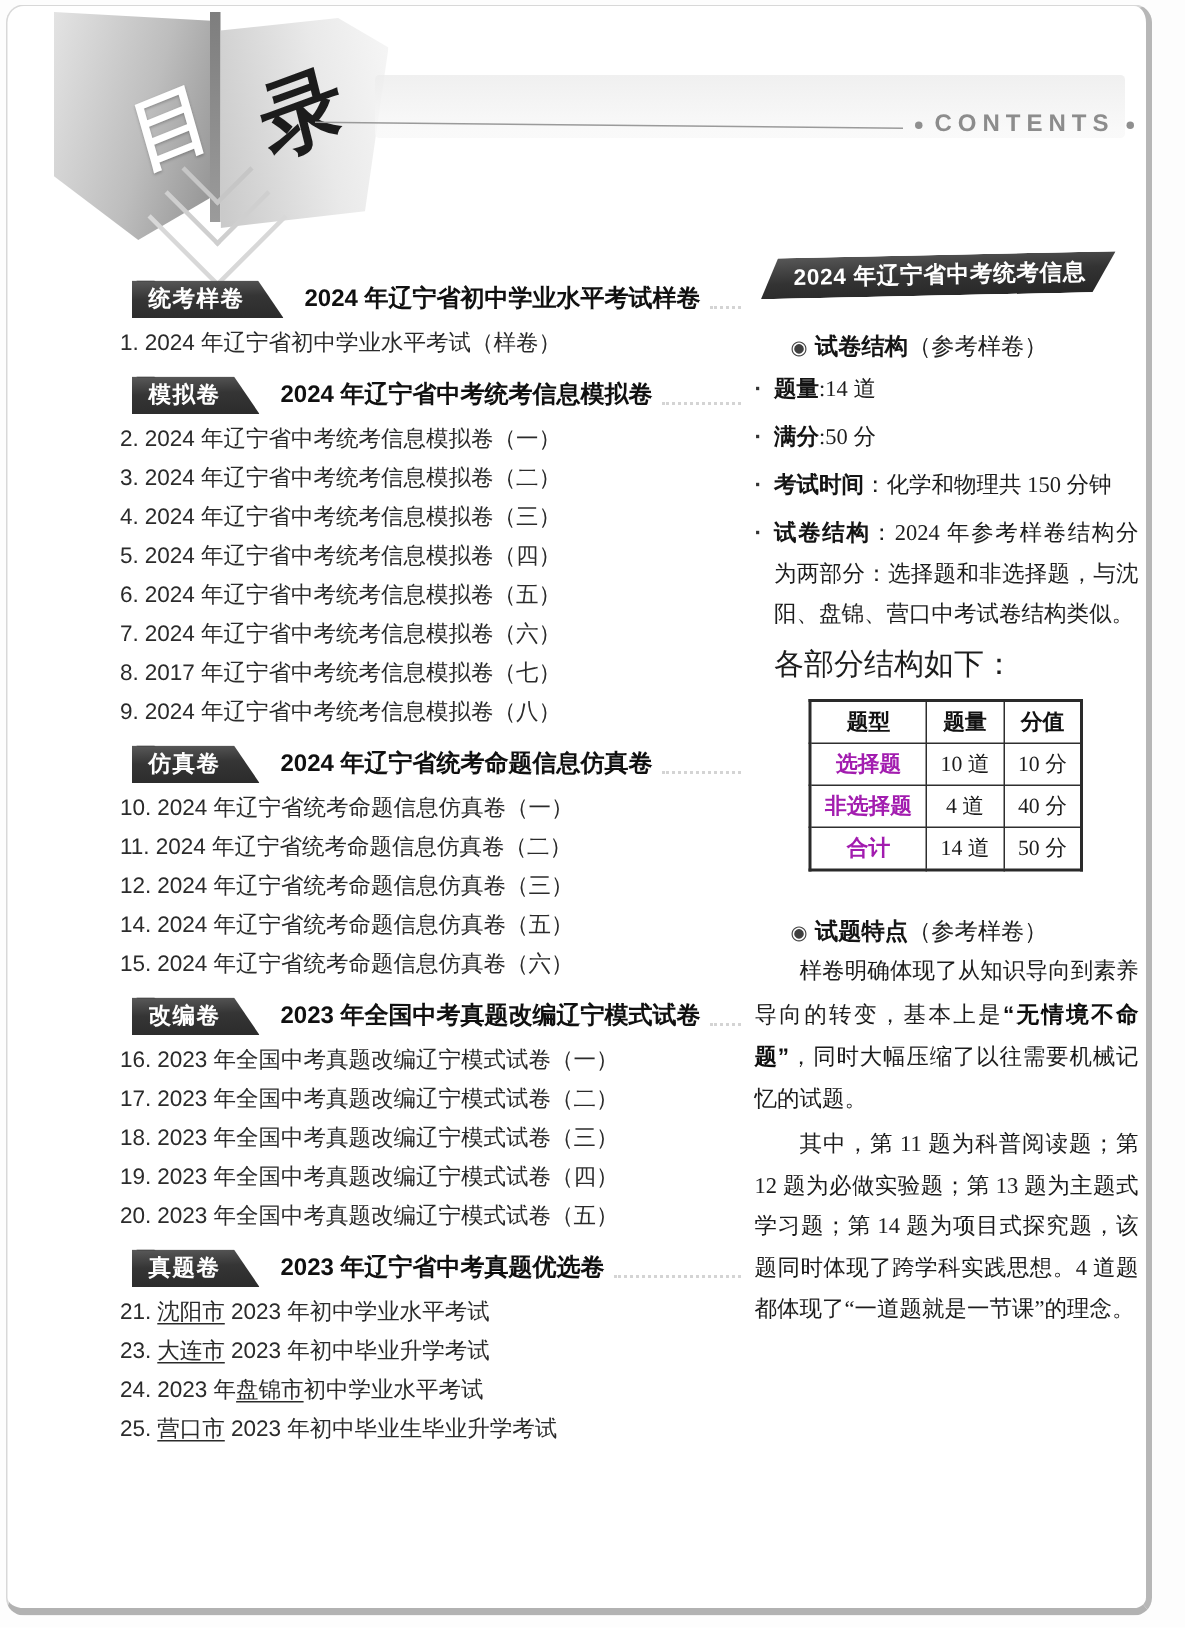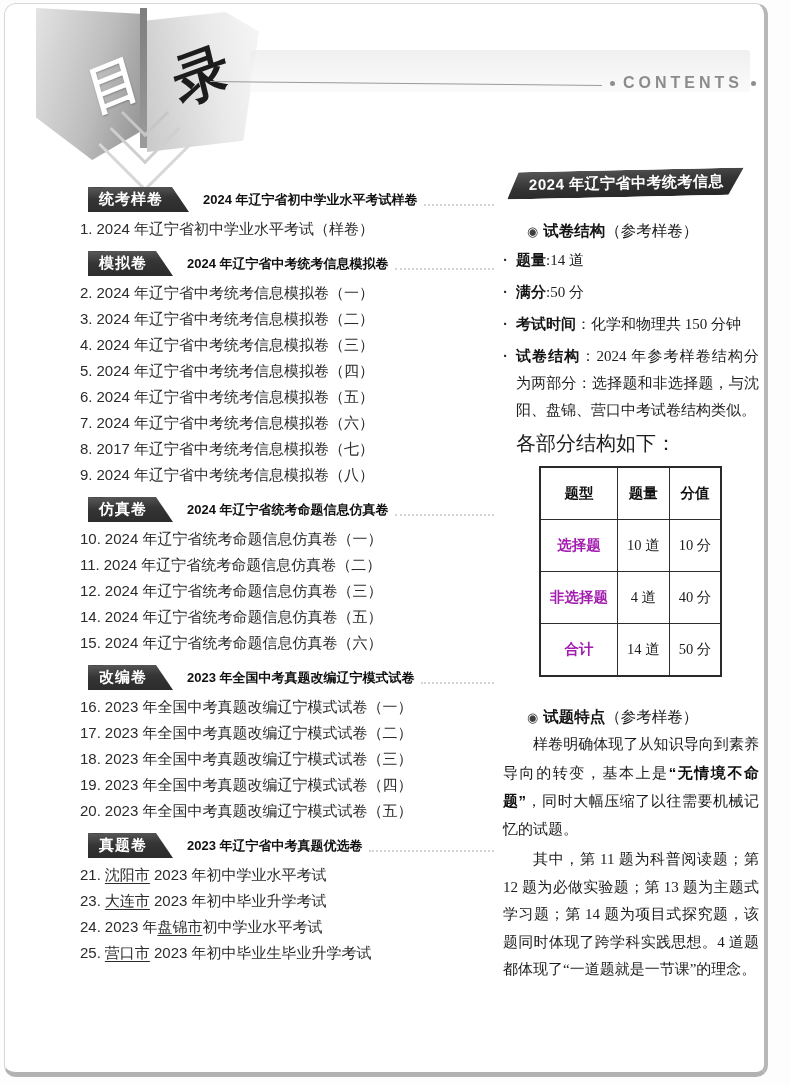--- a/index.html
+++ b/index.html
@@ -78,21 +78,21 @@
     position:relative;
     background:linear-gradient(178deg,#5a5a5a 0%,#353535 45%,#2b2b2b 100%);
     color:#fff; font-size:15px; font-weight:bold;
     padding:3px 26px 3px 11px; letter-spacing:1px;
     clip-path:polygon(0 0, calc(100% - 17px) 0, 100% 100%, 0 100%);
   }
   .badge-fold {
     position:absolute; left:2px; top:-4px; width:12px; height:5px;
     background:#4a4a4a; transform:skewX(35deg);
   }
-  .sec-title { font-size:13px; font-weight:bold; color:#101010; margin-left:14px; white-space:nowrap; }
+  .sec-title { font-size:16px; font-weight:bold; color:#101010; margin-left:14px; white-space:nowrap; }
   .leader { flex:1; min-width:6px; border-bottom:2px dotted #d4d4d4; height:13px; margin-left:6px; }
   .item { font-size:15px; color:#2b2b2b; line-height:26px; white-space:nowrap; }
   .item .num { margin-right:4px; }
   .u { text-decoration:underline; text-underline-offset:3px; }
 
   
   .right-col { position:absolute; left:503px; top:170px; width:256px; }
   .r-badge {
     display:inline-block; margin-left:4px;
     background:linear-gradient(178deg,#585858 0%,#333 50%,#262626 100%);
@@ -113,21 +113,21 @@
   }
   .r-item .dot { position:absolute; left:0; top:0; font-weight:bold; color:#333; font-family:"Liberation Sans", sans-serif; }
   .r-item .lbl { font-family:"Liberation Sans", sans-serif; font-weight:bold; color:#141414; }
   .table-intro { margin:6px 0 0 13px; font-family:"Liberation Serif", serif; font-size:20px; line-height:27px; color:#1d1d1d; }
   table.struct {
     margin:9px 0 0 36px; border-collapse:collapse;
     border:2px solid #2a2a2a;
   }
   table.struct th, table.struct td {
     border:1px solid #2e2e2e; text-align:center;
-    font-size:14.5px; padding:16px 9px; height:25px;
+    font-size:14.5px; padding:4px 9px; height:25px;
   }
   table.struct th { font-weight:bold; color:#111; }
   table.struct td.t1 { font-weight:bold; color:#a21caf; }
   table.struct td.tn { font-family:"Liberation Serif", serif; color:#1b1b1b; }
   .feat-head { margin-top:30px; }
   .para {
     margin-top:3px;
     font-family:"Liberation Serif", serif; font-size:15px; line-height:27.5px;
     text-align:justify; text-indent:2em; color:#1c1c1c;
   }

